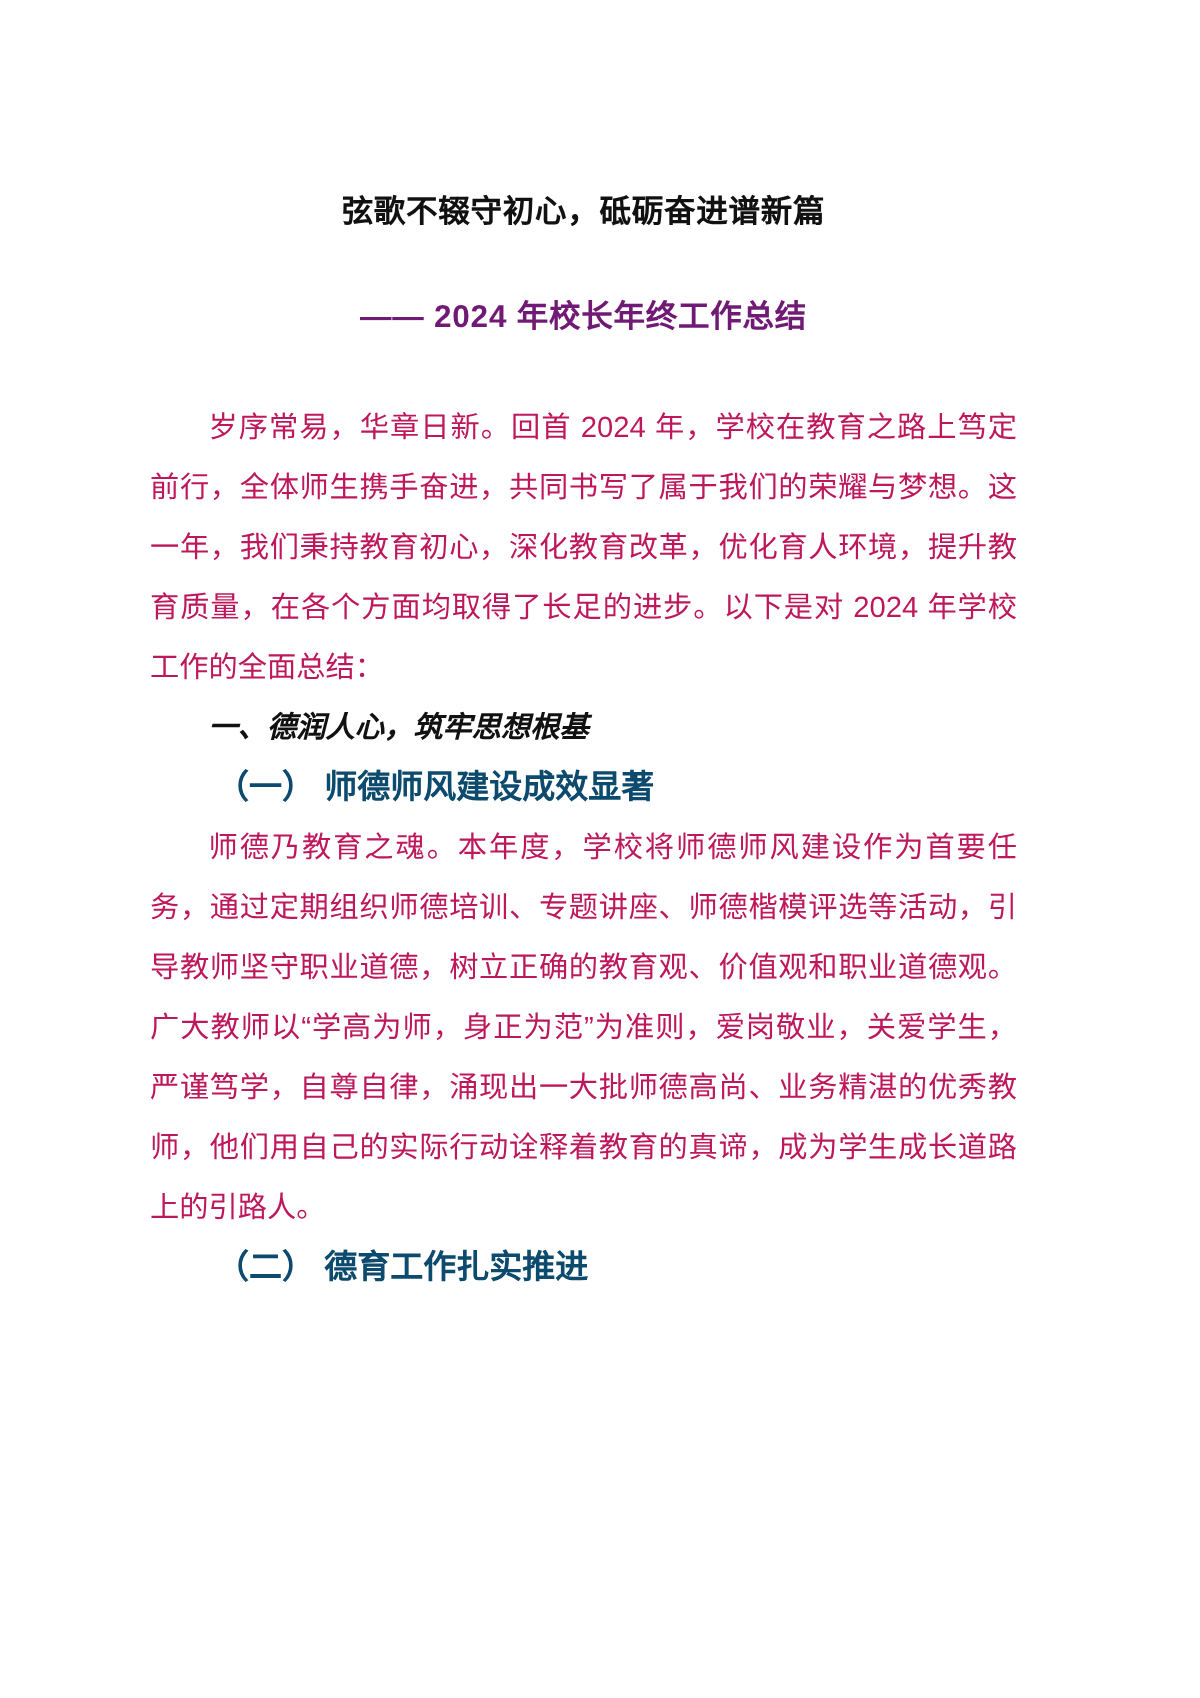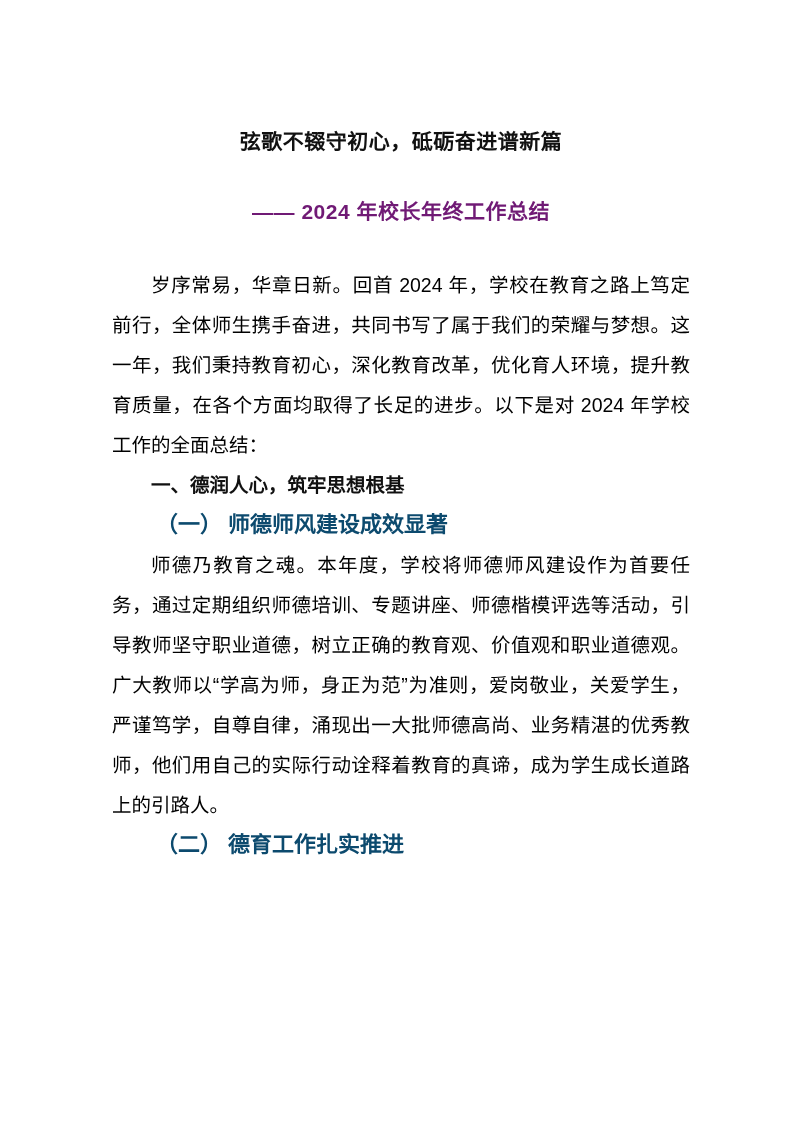--- a/index.html
+++ b/index.html
@@ -18,21 +18,21 @@
   .page {
     position: relative;
     width: 800px;
     height: 1132px;
     background: #ffffff;
     box-sizing: border-box;
     overflow: hidden;
   }
   .content {
     position: absolute;
-    left: 112px;
+    left: 100px;
     top: 0;
     width: 578px;
   }
 
   
   .doc-title {
     font-size: 21px;
     font-weight: 700;
     text-align: center;
     letter-spacing: 0.5px;
@@ -53,35 +53,36 @@
   }
 
   
   .body-para {
     font-size: 19.5px;
     line-height: 40px;
     text-align: justify;
     text-justify: inter-ideograph;
     text-indent: 2em;
     margin: 0;
-    color: #000000;
+    color: #be185d;
     font-weight: 400;
   }
   .para-gap-first {
     margin-top: 38px;
   }
 
   
   .heading-1 {
     font-size: 19.5px;
     font-weight: 700;
     line-height: 40px;
     text-indent: 2em;
     margin: 0;
     color: #111111;
+    font-style: italic;
   }
   .heading-2 {
     font-size: 22px;
     font-weight: 700;
     line-height: 40px;
     text-indent: 2em;
     margin: 0;
     color: #0c4a6e;
   }
 </style>

